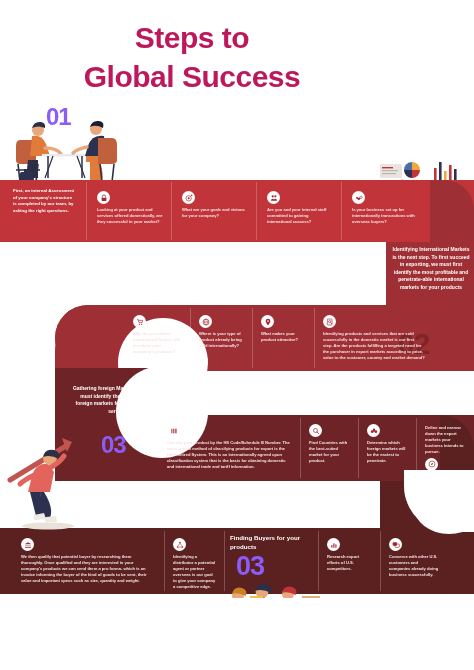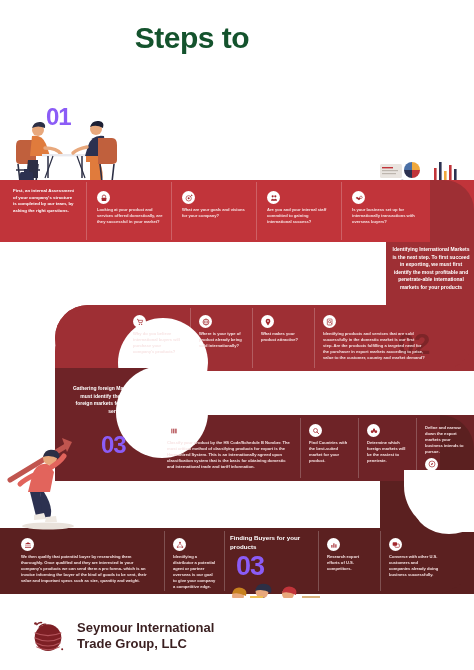--- a/index.html
+++ b/index.html
@@ -9,21 +9,21 @@
     font-family: "Liberation Sans", sans-serif;
     position: relative;
     overflow: hidden;
   }
   .page { position: relative; width: 474px; height: 670px; }
 
   
   .title {
     position: absolute; top: 18px; left: 0; width: 384px;
     text-align: center;
-    color: #14532d;
+    color: #be185d;
     font-weight: 800;
     font-size: 30px;
     line-height: 1.3;
     letter-spacing: -0.5px;
   }
   .title .l2 { display: block; }
 
   
   .band {
     position: absolute;
@@ -113,20 +113,21 @@
   
   .illus { position: absolute; }
 </style>
 </head>
 <body>
 
 <div class="page">
 
   <div class="title">
     <span>Steps to</span>
+    <span class="l2">Global Success</span>
   </div>
 
   <svg class="illus" style="left:12px; top:100px;" width="110" height="85" viewBox="0 0 110 85">
 
     <path d="M8 40 q-4 0 -4 6 l0 14 q0 4 4 4 l16 0 0 -24 z" fill="#c0603d"></path>
     <path d="M6 64 l2 18 M26 64 l-2 18 M4 70 l24 0" stroke="#2c2f45" stroke-width="1.6" fill="none"></path>
 
     <path d="M20 36 q10 -2 14 8 l4 12 -20 0 z" fill="#e07b3c"></path>
     <circle cx="26" cy="30" r="6" fill="#e8a87c"></circle>
     <path d="M20 28 q2 -7 9 -6 q5 1 4 6 q-7 -3 -13 0z" fill="#2c2f45"></path>
@@ -472,30 +473,14 @@
     <rect x="44" y="20" width="13" height="11" fill="#efbf52"></rect>
 
     <circle cx="82" cy="18" r="6" fill="#e8a87c"></circle>
     <path d="M76 17 q2 -8 10 -6 q6 2 4 8 q-8 -4 -14 -2z" fill="#c1343a"></path>
     <path d="M74 25 q9 -5 17 0 l3 24 -23 0z" fill="#2c3150"></path>
     <rect x="74" y="49" width="16" height="20" fill="#2c3150"></rect>
     <rect x="86" y="22" width="14" height="12" fill="#e6c48f"></rect>
   </svg>
 
   <div class="footer"></div>
-  <div class="logo-wrap">
-    <svg class="logo-mark" viewBox="0 0 48 48">
-      <circle cx="24" cy="26" r="16" fill="#7d1f24"></circle>
-      <path d="M8 20 q16 7 32 0" stroke="#b3535a" stroke-width="1.4" fill="none"></path>
-      <path d="M8 26 q16 8 32 0" stroke="#b3535a" stroke-width="1.4" fill="none"></path>
-      <path d="M9 32 q15 8 30 0" stroke="#b3535a" stroke-width="1.4" fill="none"></path>
-      <path d="M10 37 q14 7 28 0" stroke="#b3535a" stroke-width="1.2" fill="none"></path>
-      <path d="M13 14 q4 -5 9 -4 M10 11 q3 -4 7 -3" stroke="#7d1f24" stroke-width="1.6" fill="none"></path>
-      <circle cx="9" cy="9" r="1.6" fill="#7d1f24"></circle>
-      <circle cx="41" cy="40" r="1.2" fill="#7d1f24"></circle>
-    </svg>
-    <div class="logo-text">
-      <div>Seymour International</div>
-      <div>Trade Group, LLC</div>
-    </div>
-  </div>
 
 </div>
 
 </body></html>

